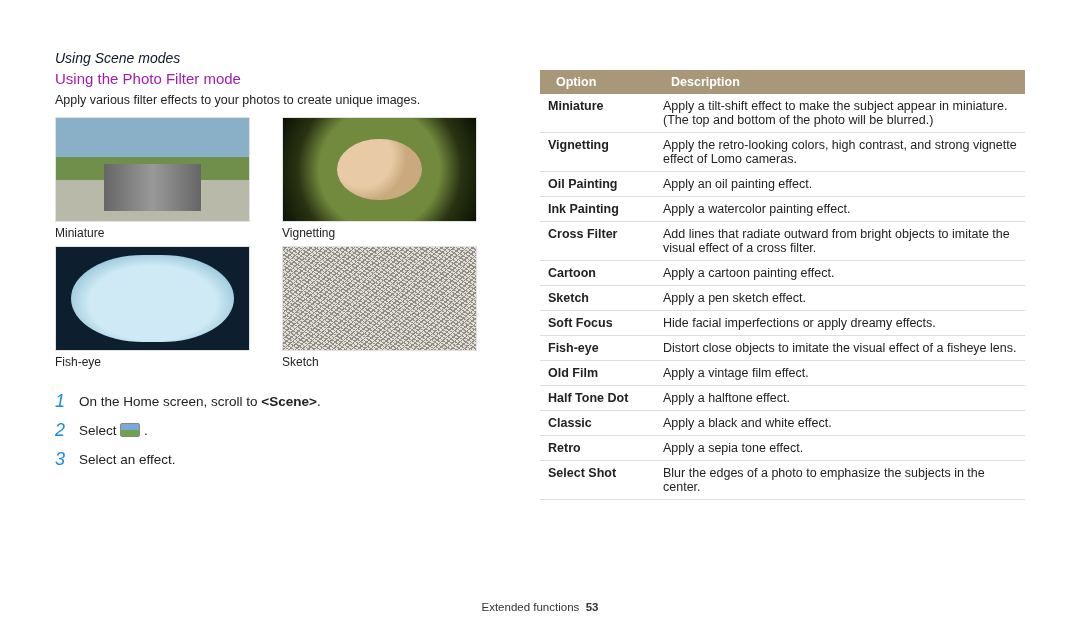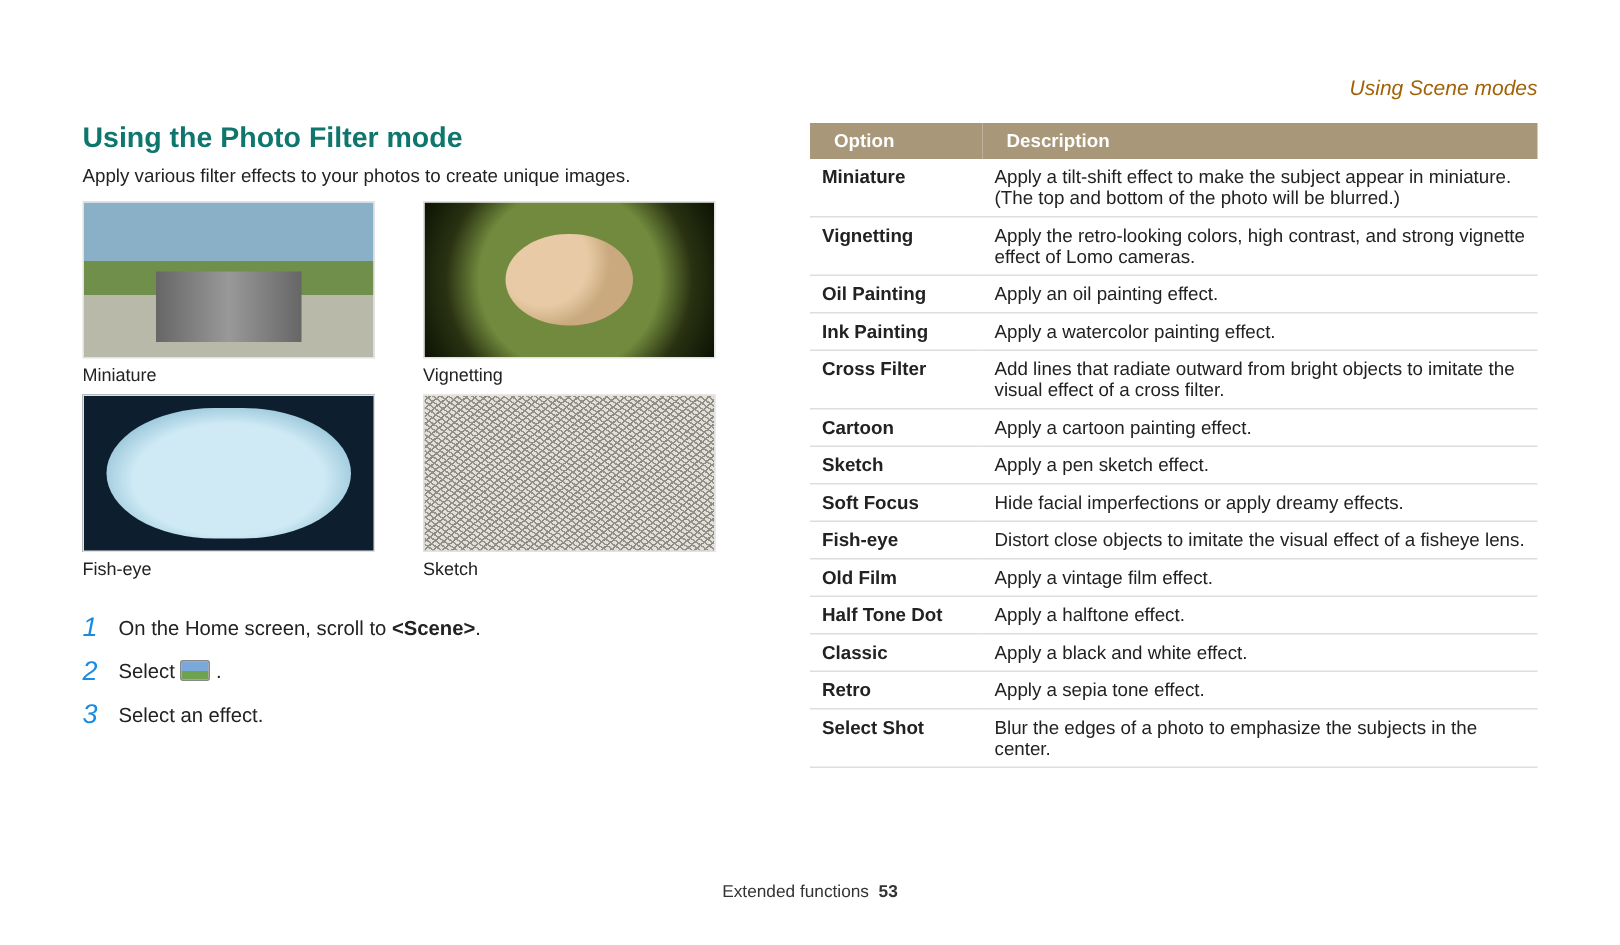--- a/index.html
+++ b/index.html
@@ -1,21 +1,21 @@
 <!DOCTYPE html>
 <html><head>
 <meta charset="utf-8">
 <style>
 * { margin: 0; padding: 0; box-sizing: border-box; }
 body { font-family: "Segoe UI", Arial, sans-serif; font-size: 13px; color: #222; background: #fff; width: 1080px; height: 630px; position: relative; padding: 50px 55px 30px 55px; }
-.breadcrumb { font-style: italic; color: #a16207; font-size: 14px; margin-bottom: 16px; text-align: right; }
+.breadcrumb { font-style: italic; color: #0f172a; font-size: 14px; margin-bottom: 4px; }
 .two-col { display: flex; gap: 55px; }
 .left-col { flex: 0 0 430px; }
 .right-col { flex: 1; }
-h2.section-title { color: #0f766e; font-weight: 700; font-size: 19px; margin-bottom: 6px; }
+h2.section-title { color: #a21caf; font-weight: 400; font-size: 15px; margin-bottom: 6px; }
 .intro { font-size: 12.5px; margin-bottom: 10px; }
 .thumb-grid { display: grid; grid-template-columns: 1fr 1fr; gap: 6px 24px; margin-bottom: 22px; }
 .thumb { width: 195px; }
 .thumb .img { width: 195px; height: 105px; border: 1px solid #e2e2e2; position: relative; overflow: hidden; }
 .thumb .cap { font-size: 12px; padding-top: 4px; }
 
 .img-miniature { background: linear-gradient(#8ab0c8 0 38%, #6f8f4a 38% 60%, #b9b9a9 60% 100%); }
 .img-miniature::before { content: ""; position: absolute; left: 25%; right: 25%; top: 45%; bottom: 10%; background: linear-gradient(90deg, #666, #999, #666); filter: blur(0.5px); }
 .img-miniature::after { content: ""; position: absolute; inset: 0; backdrop-filter: none; background: linear-gradient(#ffffff00 35%, #0000 35% 65%, #ffffff00 65%); }
 .img-vignetting { background: radial-gradient(circle at 50% 50%, #718a3d 0 55%, #2a3212 75%, #0b1203 100%); }
@@ -26,21 +26,21 @@
 .img-sketch::before { content: ""; position: absolute; inset: 0; background: repeating-linear-gradient(35deg, #444 0 1px, transparent 1px 3px), repeating-linear-gradient(-40deg, #333 0 1px, transparent 1px 4px); opacity: 0.5; }
 .steps { list-style: none; counter-reset: step; }
 .steps li { counter-increment: step; display: flex; align-items: center; gap: 8px; font-size: 13.5px; margin-bottom: 8px; }
 .steps li::before { content: counter(step); color: #1a8be0; font-style: italic; font-size: 18px; font-weight: 400; width: 16px; }
 .steps li .txt b { font-weight: 600; }
 .icon-filter { display: inline-flex; width: 20px; height: 14px; background: linear-gradient(#7aa8d8 0 50%, #6fa24f 50% 100%); border: 1px solid #888; border-radius: 2px; vertical-align: -2px; }
 table.opts { width: 100%; border-collapse: collapse; font-size: 12.5px; }
 table.opts th { background: #a89779; color: #fff; font-weight: 700; text-align: left; padding: 5px 16px; font-size: 12.5px; }
 table.opts td { border-bottom: 1px solid #ddd; padding: 5px 8px; vertical-align: top; }
 table.opts td.opt { font-weight: 700; width: 115px; }
-.footer { position: absolute; bottom: 29px; left: 0; right: 0; text-align: center; font-size: 11.5px; color: #333; }
+.footer { position: absolute; bottom: 17px; left: 0; right: 0; text-align: center; font-size: 11.5px; color: #333; }
 .footer b { font-weight: 700; }
 </style>
 </head>
 <body>
 
 <div class="breadcrumb">Using Scene modes</div>
 
 <div class="two-col">
   <div class="left-col">
     <h2 class="section-title">Using the Photo Filter mode</h2>

